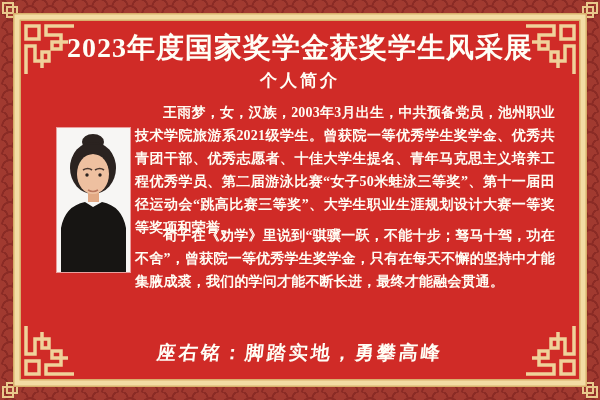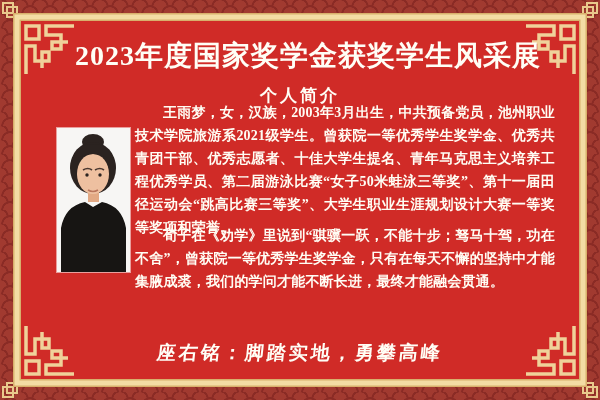--- a/index.html
+++ b/index.html
@@ -25,29 +25,29 @@
   .corner-knot.tl{left:1px;top:1px;}
   .corner-knot.tr{right:1px;top:1px;}
   .corner-knot.bl{left:1px;bottom:1px;}
   .corner-knot.br{right:1px;bottom:1px;}
   .fret{position:absolute;width:54px;height:54px;}
   .fret.tl{left:-1px;top:-1px;}
   .fret.tr{right:-1px;top:-1px;transform:scaleX(-1);}
   .fret.bl{left:-1px;bottom:-1px;transform:scaleY(-1);}
   .fret.br{right:-1px;bottom:-1px;transform:scale(-1,-1);}
   .title{
-    position:absolute;left:0;top:9px;width:100%;margin:8px;
+    position:absolute;left:0;top:9px;width:100%;margin:0;
     text-align:center;color:#fffef6;font-size:28px;font-weight:bold;
     letter-spacing:1px;line-height:36px;
   }
   .sec{
     position:absolute;left:0;width:100%;margin:0;text-align:center;
     color:#fffef6;font-size:17px;font-weight:bold;letter-spacing:3px;line-height:22px;
   }
-  .sec1{top:64px;text-align:center;}
+  .sec1{top:49px;text-align:center;}
   .sec2{top:174px;}
   .photo{
     position:absolute;left:36px;top:107px;width:73px;height:144px;
     background:#f7f6f4;box-shadow:0 0 0 1px rgba(255,255,255,.55);
   }
   .photo svg{display:block;width:100%;height:100%;}
   .body{
     position:absolute;left:114px;width:420px;margin:0;
     color:#fffdf4;font-size:14px;font-weight:bold;line-height:23px;
     text-align:justify;text-indent:2em;letter-spacing:.2px;

